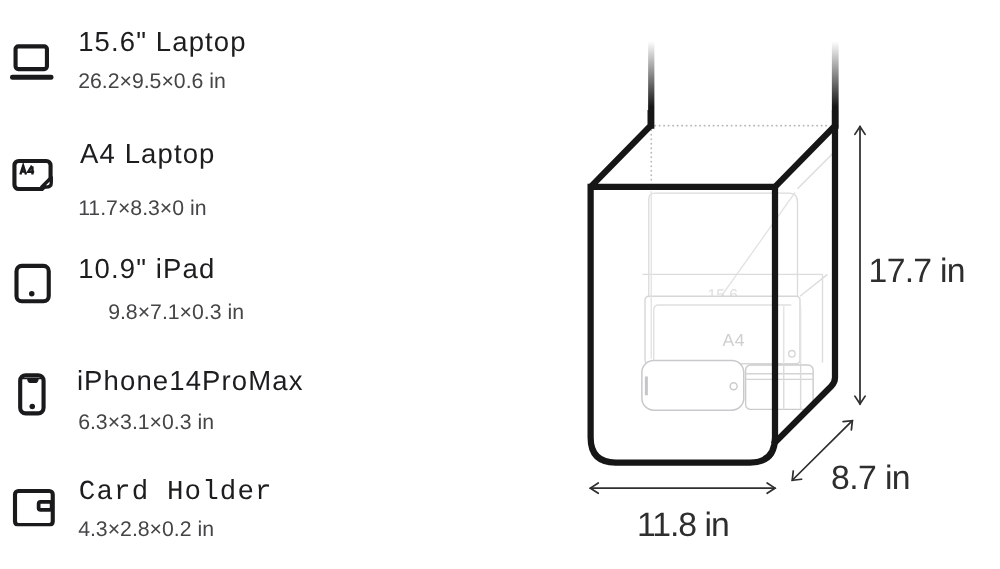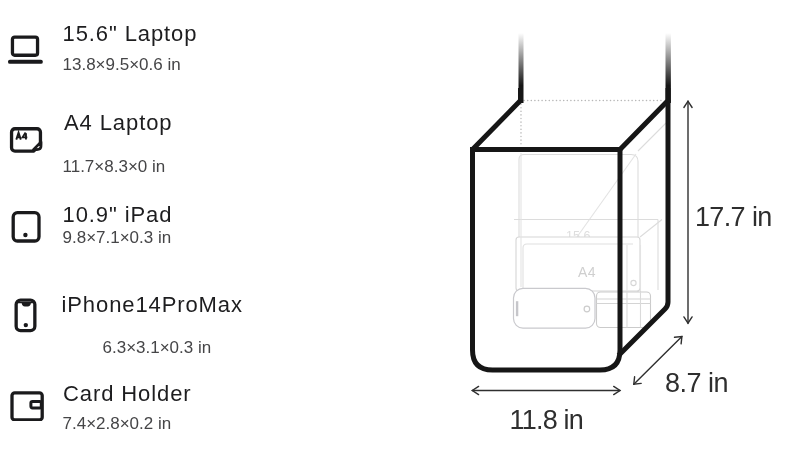--- a/index.html
+++ b/index.html
@@ -14,21 +14,21 @@
 <body>
 <div class="stage">
 
   <svg class="icon" style="left:6px;top:33px;" width="40" height="34" viewBox="0 0 40 34">
     <rect x="6.45" y="4.05" width="25.1" height="18.2" rx="2.2" fill="none" stroke="#1a1a1c" stroke-width="3.3"></rect>
     <rect x="2" y="26.7" width="34.8" height="4.1" rx="1.9" fill="#1a1a1c"></rect>
   </svg>
 
   <div class="row" style="top:0;">
     <div class="title" style="top:22.9px;left:-1.5px;">15.6" Laptop</div>
-    <div class="sub" style="top:55.6px;">13.8×9.5×0.6 in</div>
+    <div class="sub" style="top:55.6px;">26.2×9.5×0.6 in</div>
   </div>
 
   <svg class="icon" style="left:6px;top:124px;" width="42" height="32" viewBox="0 0 42 32">
     <rect x="5.55" y="4.75" width="28.9" height="22.4" rx="3.4" fill="none" stroke="#1a1a1c" stroke-width="3.3"></rect>
     <path d="M26.3 30.8 L38.2 30.8 L38.2 18.9 Z" fill="#ffffff"></path>
     <path d="M27.4 25.6 L35 18 L35 22.3 Q35 25.6 30.9 25.6 Z" fill="#ffffff" stroke="#1a1a1c" stroke-width="2.7" stroke-linejoin="round"></path>
     <g stroke="#1a1a1c" stroke-width="1.9" fill="none">
       <path d="M10.3 15.6 L12.55 8.6 L14.8 15.6 M11.2 13.2 L14 13.2"></path>
       <path d="M19.6 8.6 L16.6 13.35 L21.3 13.35 M19.95 9.2 L19.95 15.6"></path>
     </g>
@@ -39,42 +39,42 @@
     <div class="sub" style="top:158px;">11.7×8.3×0 in</div>
   </div>
 
   <svg class="icon" style="left:6px;top:207px;" width="40" height="38" viewBox="0 0 40 38">
     <rect x="7.2" y="5.7" width="25.8" height="28.3" rx="4.2" fill="none" stroke="#1a1a1c" stroke-width="3.3"></rect>
     <circle cx="19.4" cy="28" r="2.2" fill="#1a1a1c"></circle>
   </svg>
 
   <div class="row" style="top:0;">
     <div class="title" style="top:203.6px;left:-1.5px;">10.9" iPad</div>
-    <div class="sub" style="top:229px;">9.8×7.1×0.3 in</div>
+    <div class="sub" style="top:241px;margin-left:24px;">9.8×7.1×0.3 in</div>
   </div>
 
   <svg class="icon" style="left:6px;top:295px;" width="40" height="42" viewBox="0 0 40 42">
     <rect x="10.15" y="5.15" width="18.7" height="30.5" rx="4.4" fill="none" stroke="#1a1a1c" stroke-width="3.3"></rect>
     <path d="M11.8 6.9 H28.9 V8.3 H24.9 Q24.6 11.4 21.7 11.4 H18.9 Q16 11.4 15.7 8.3 H11.8 Z" fill="#1a1a1c"></path>
     <circle cx="19.8" cy="30.1" r="2.2" fill="#1a1a1c"></circle>
   </svg>
 
   <div class="row" style="top:0;">
     <div class="title" style="top:293.8px;left:-2.5px;">iPhone14ProMax</div>
-    <div class="sub" style="top:339px;margin-left:40px;">6.3×3.1×0.3 in</div>
+    <div class="sub" style="top:329px;">6.3×3.1×0.3 in</div>
   </div>
 
   <svg class="icon" style="left:6px;top:387px;" width="42" height="34" viewBox="0 0 42 34">
     <rect x="6" y="5.8" width="30.2" height="27.2" rx="2.8" fill="none" stroke="#1a1a1c" stroke-width="3.3"></rect>
     <rect x="24.9" y="14.5" width="10.4" height="6.4" rx="1.6" fill="#ffffff" stroke="#1a1a1c" stroke-width="3"></rect>
   </svg>
 
   <div class="row" style="top:0;">
-    <div class="title" style="top:383.2px;left:-1px;">Card Holder</div>
-    <div class="sub" style="top:415.1px;">7.4×2.8×0.2 in</div>
+    <div class="title" style="top:383.2px;left:-1px;font-family:Liberation Mono, monospace;">Card Holder</div>
+    <div class="sub" style="top:415.1px;">4.3×2.8×0.2 in</div>
   </div>
 
   <svg style="position:absolute;left:440px;top:0;" width="360" height="455" viewBox="440 0 360 455">
     <defs>
       <linearGradient id="strapfade" x1="0" y1="0" x2="0" y2="1">
         <stop offset="0" stop-color="#161616" stop-opacity="0"></stop>
         <stop offset="0.75" stop-color="#161616" stop-opacity="1"></stop>
       </linearGradient>
     </defs>
 

